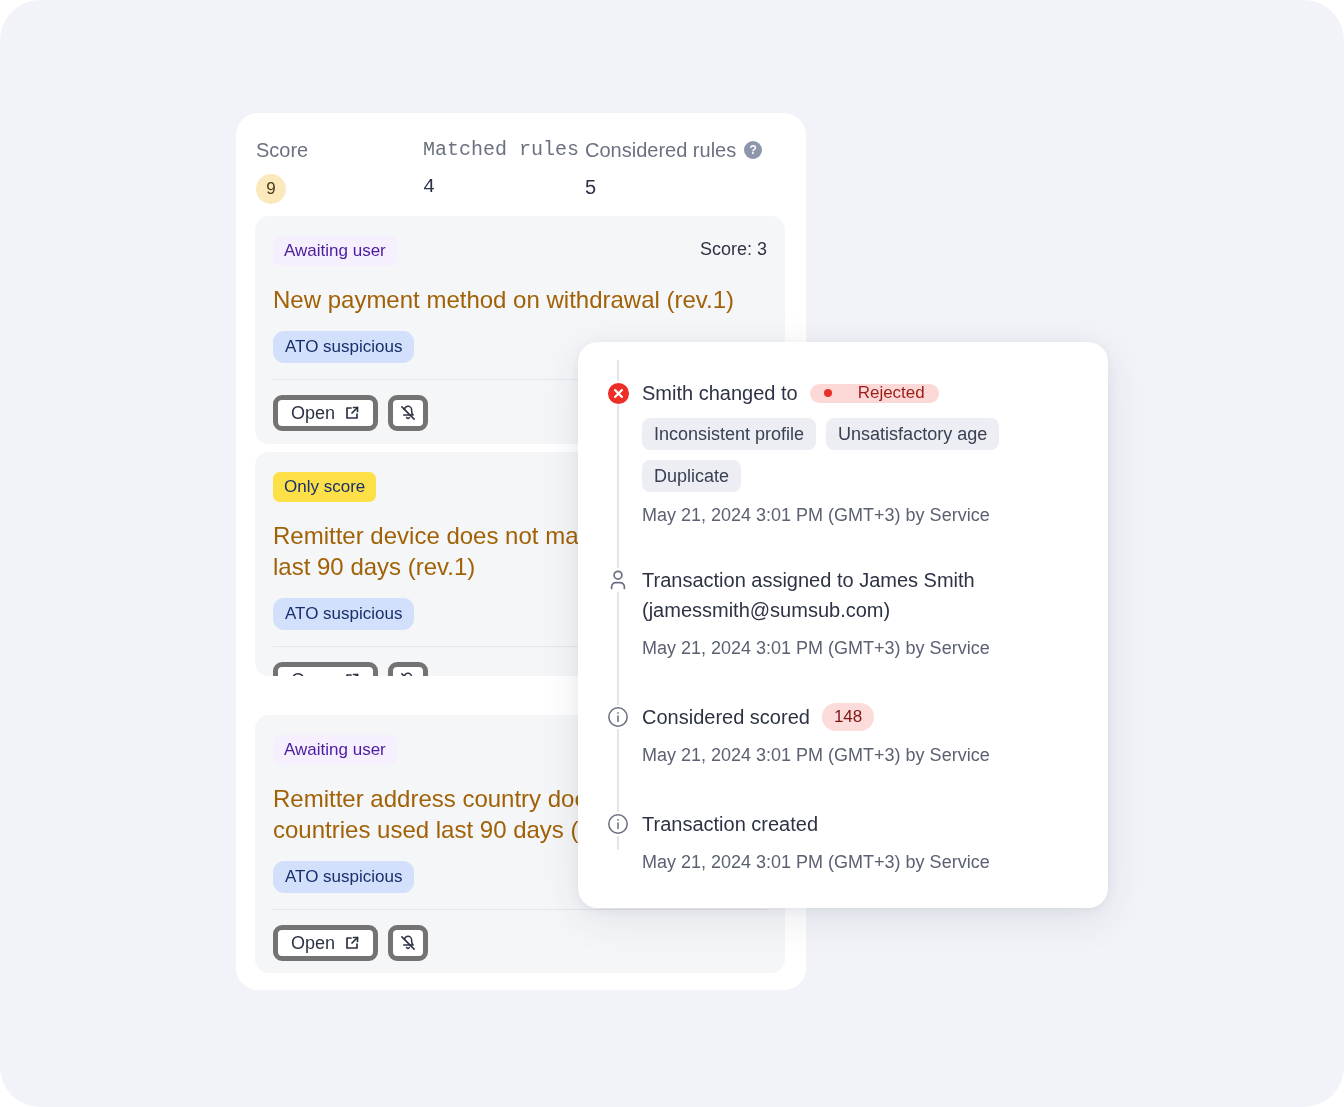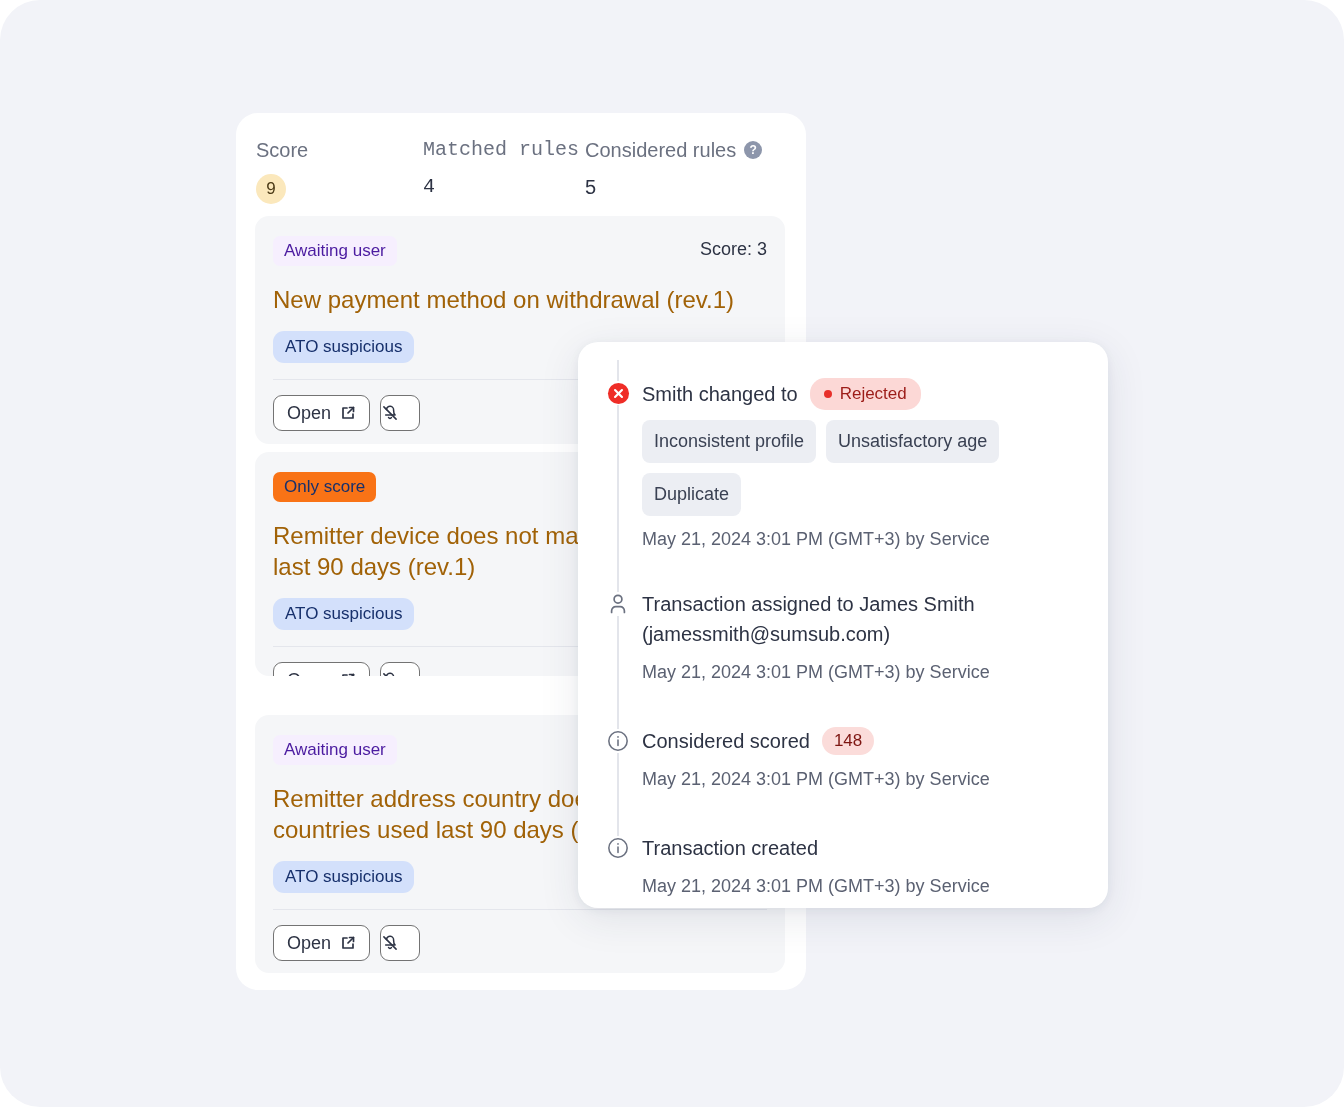--- a/index.html
+++ b/index.html
@@ -111,21 +111,21 @@
     left: 0; top: 0;
     display: inline-flex;
     align-items: center;
     height: 30px;
     padding: 0 11px;
     border-radius: 7px;
     font-size: 17px;
     white-space: nowrap;
   }
   .status-badge.awaiting { background: #f6effe; color: #4b1ba0; }
-  .status-badge.onlyscore { background: #f97316; color: #17306c; }
+  .status-badge.onlyscore { background: #fde047; color: #17306c; }
 
   .rule-score {
     position: absolute;
     right: 0; top: 3px;
     font-size: 18px;
     color: #2d3344;
     white-space: nowrap;
   }
 
   .rule-title {
@@ -156,26 +156,26 @@
   }
 
   .rule-actions {
     display: flex;
     gap: 10px;
     margin: 15px 0 0 18px;
   }
   .btn {
     display: inline-flex;
     align-items: center;
-    justify-content: flex-start;
+    justify-content: center;
     gap: 9px;
     height: 36px;
     padding: 0 13px;
     background: #ffffff;
-    border: 1px solid #737373;
+    border: 5px solid #737373;
     border-radius: 9px;
     font-size: 18px;
     color: #2d3344;
     cursor: pointer;
   }
   .btn.icon-only { width: 40px; padding: 0; }
   .btn svg { display: block; }
 
   
   #timeline-panel {
@@ -231,22 +231,22 @@
   .tl-title {
     font-size: 20px;
     line-height: 30px;
     color: #2d3344;
   }
   .tl-title.wrap { max-width: 400px; }
 
   .pill-rejected {
     display: inline-flex;
     align-items: center;
-    gap: 8px;
-    height: 32px;
+    gap: 26px;
+    height: 19px;
     padding: 0 14px;
     border-radius: 15px;
     background: #fcd8d6;
     color: #9c1c18;
     font-size: 17px;
     white-space: nowrap;
   }
   .pill-rejected .dot {
     width: 8px; height: 8px;
     border-radius: 50%;
@@ -274,21 +274,21 @@
 
   .reason-chips {
     display: flex;
     gap: 10px;
     margin-top: 10px;
     flex-wrap: wrap;
   }
   .reason-chip {
     display: inline-flex;
     align-items: center;
-    height: 43px;
+    height: 32px;
     padding: 0 12px;
     border-radius: 8px;
     background: #eceef3;
     color: #3a4153;
     font-size: 18px;
     white-space: nowrap;
   }
 
   .tl-meta {
     margin-top: 11px;

